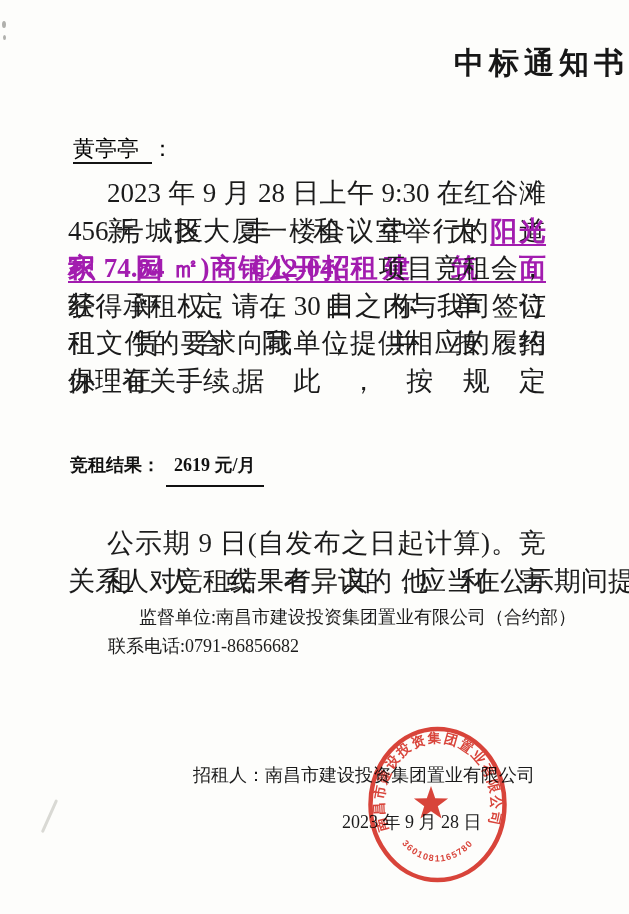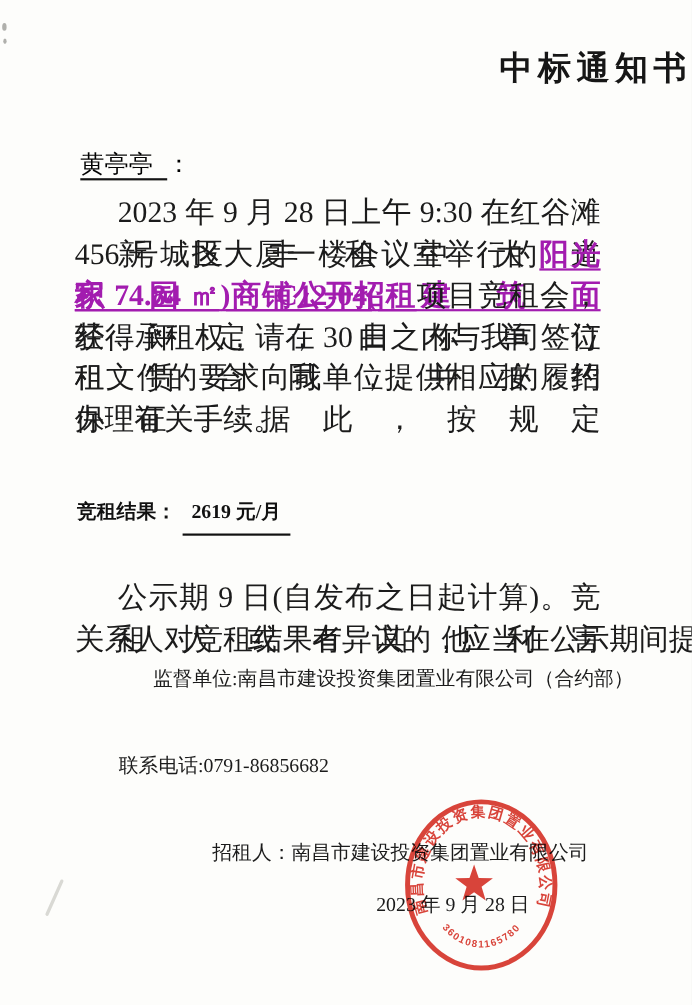--- a/index.html
+++ b/index.html
@@ -48,21 +48,21 @@
     white-space:nowrap;color:#1b1b1b;
   }
   .result-line{top:447px;left:70px;font-weight:700;color:#111;}
   .result-value{
     display:inline-block;
     border-bottom:2.5px solid #111;
     padding:0 8px 0 8px;margin-left:6px;
     white-space:pre;
   }
   .supervisor-line{top:599px;left:108px;margin-left:31px;}
-  .phone-line{top:678px;left:108px;}
+  .phone-line{top:628px;left:108px;}
   .signature-line{top:757px;left:193px;}
   .date-line{top:804px;left:342px;}
   .seal{
     position:absolute;left:365px;top:723px;width:146px;height:162px;
     mix-blend-mode:multiply;opacity:.93;
     pointer-events:none;
   }
   .seal svg{display:block;width:146px;height:162px;}
   .seal-company-text{
     font-family:"Liberation Sans","DejaVu Sans",sans-serif;

